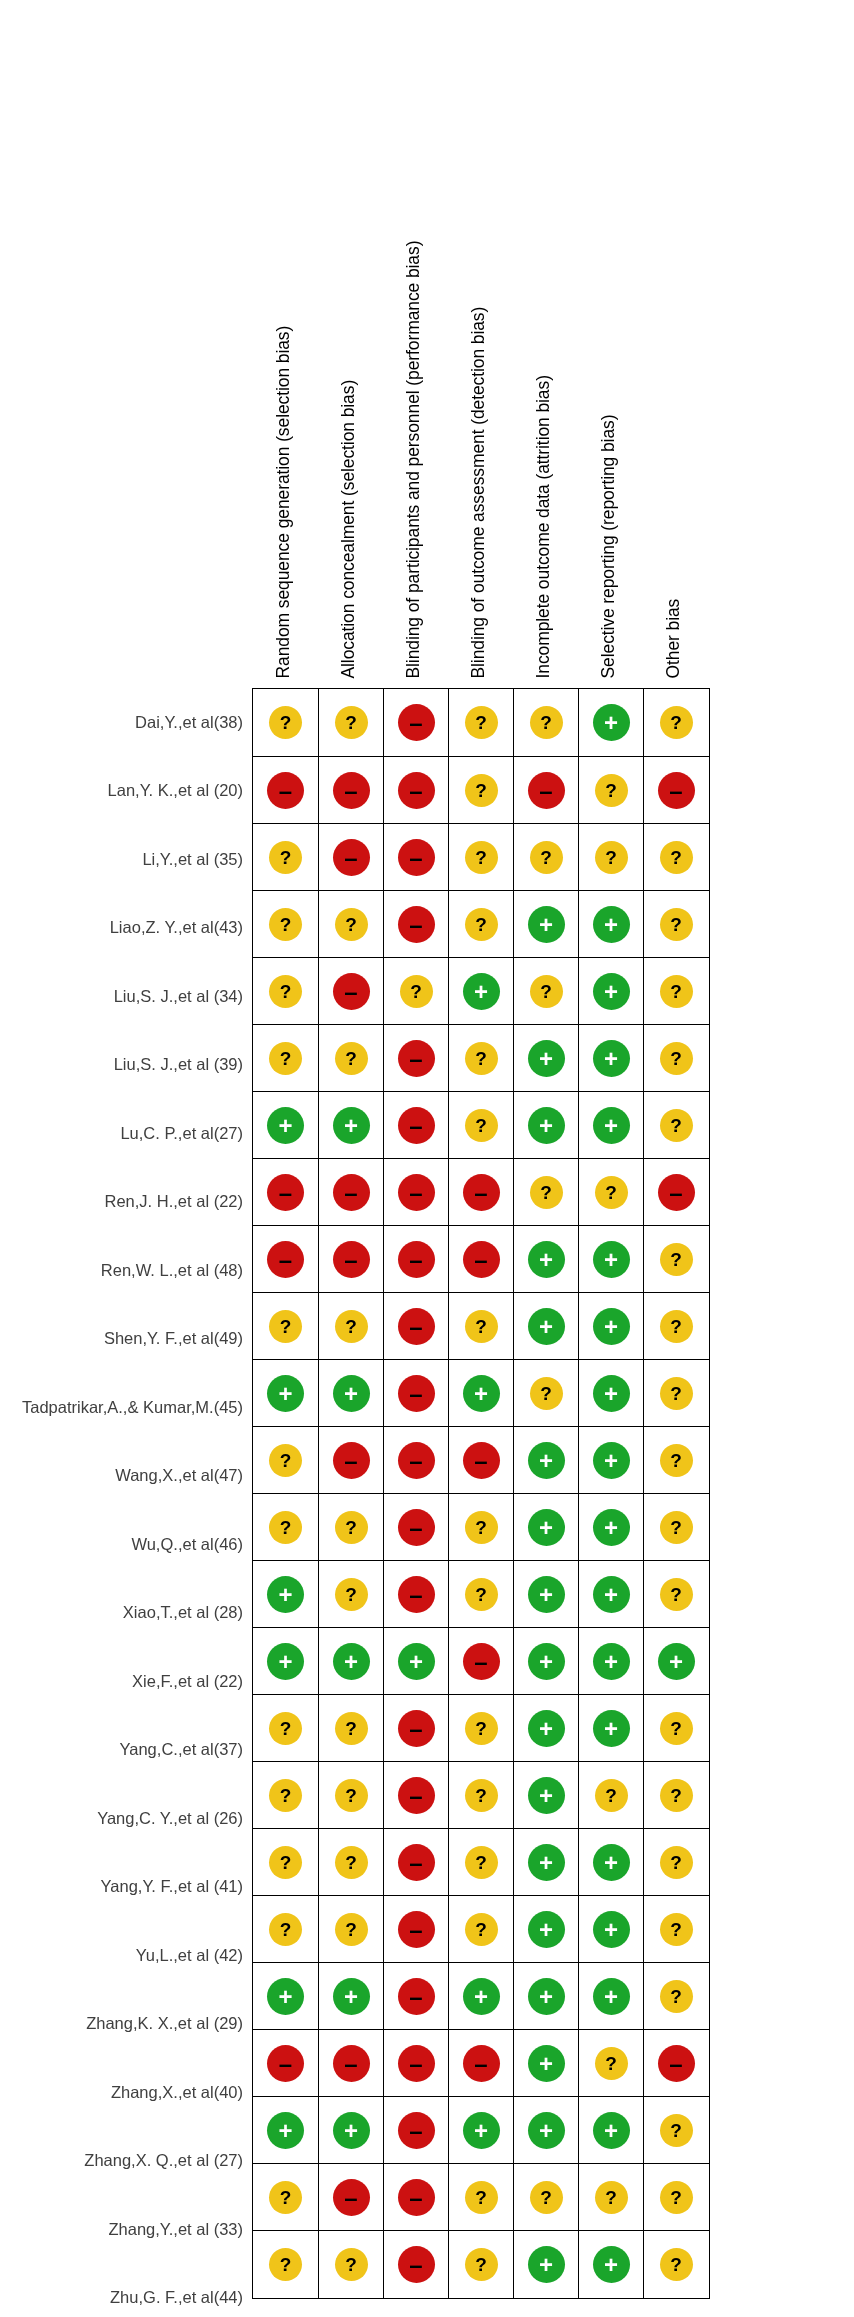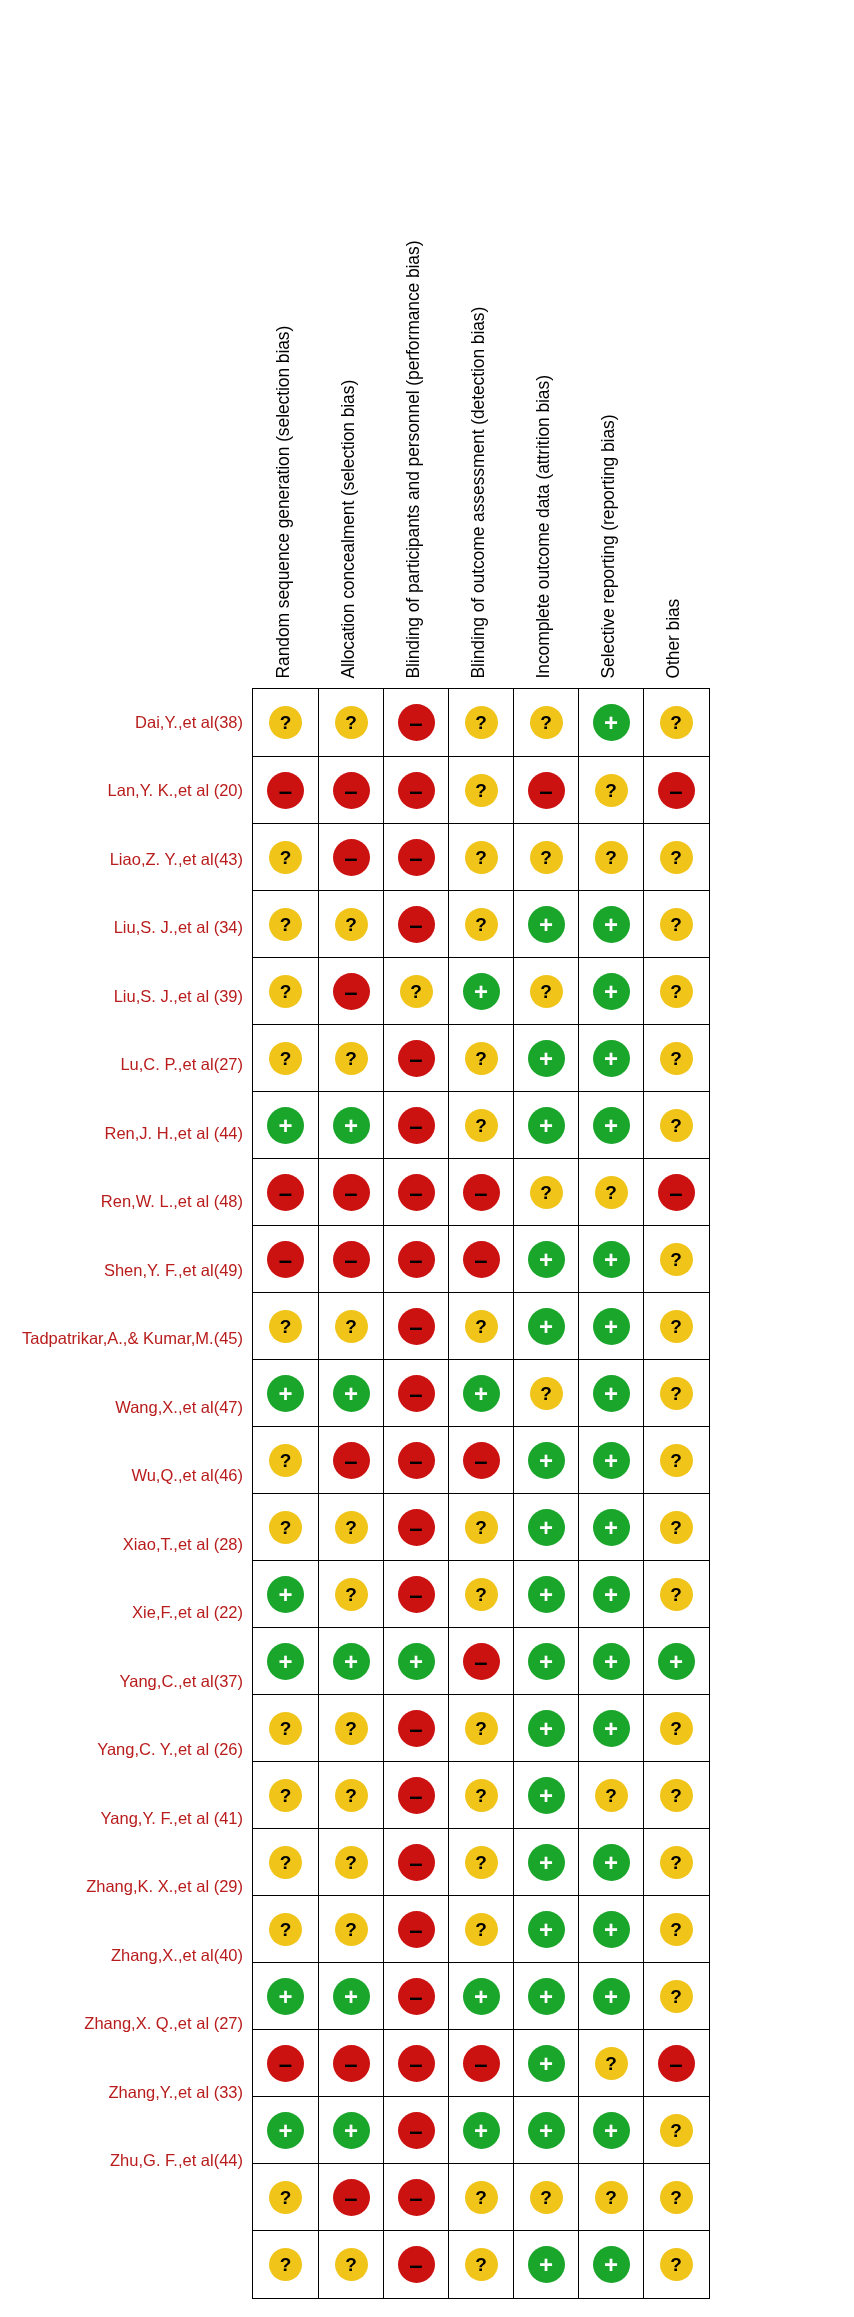--- a/index.html
+++ b/index.html
@@ -97,54 +97,56 @@
     width: 252px;
   }
   .study-label {
     display: flex;
     align-items: center;
     justify-content: flex-end;
     padding-right: 9px;
     box-sizing: border-box;
     font-size: 16.5px;
     white-space: nowrap;
-    color: #b91c1c;
+    color: #404040;
   }
 </style>
 </head>
 <body>
 
 <div id="wrap">
   <div id="header">
       <div class="col-label" style="left: 291.5px;">Random sequence generation (selection bias)</div>
       <div class="col-label" style="left: 356.5px;">Allocation concealment (selection bias)</div>
       <div class="col-label" style="left: 421.5px;">Blinding of participants and personnel (performance bias)</div>
       <div class="col-label" style="left: 486.5px;">Blinding of outcome assessment (detection bias)</div>
       <div class="col-label" style="left: 551.5px;">Incomplete outcome data (attrition bias)</div>
       <div class="col-label" style="left: 616.5px;">Selective reporting (reporting bias)</div>
       <div class="col-label" style="left: 681.5px;">Other bias</div>
     </div>
   <div id="labels">
       <div class="study-label" style="height: 68.5px;">Dai,Y.,et al(38)</div>
       <div class="study-label" style="height: 68.5px;">Lan,Y. K.,et al (20)</div>
+      <div class="study-label" style="height: 68.5px;">Li,Y.,et al (35)</div>
       <div class="study-label" style="height: 68.5px;">Liao,Z. Y.,et al(43)</div>
       <div class="study-label" style="height: 68.5px;">Liu,S. J.,et al (34)</div>
       <div class="study-label" style="height: 68.5px;">Liu,S. J.,et al (39)</div>
       <div class="study-label" style="height: 68.5px;">Lu,C. P.,et al(27)</div>
-      <div class="study-label" style="height: 68.5px;">Ren,J. H.,et al (44)</div>
+      <div class="study-label" style="height: 68.5px;">Ren,J. H.,et al (22)</div>
       <div class="study-label" style="height: 68.5px;">Ren,W. L.,et al (48)</div>
       <div class="study-label" style="height: 68.5px;">Shen,Y. F.,et al(49)</div>
       <div class="study-label" style="height: 68.5px;">Tadpatrikar,A.,&amp; Kumar,M.(45)</div>
       <div class="study-label" style="height: 68.5px;">Wang,X.,et al(47)</div>
       <div class="study-label" style="height: 68.5px;">Wu,Q.,et al(46)</div>
       <div class="study-label" style="height: 68.5px;">Xiao,T.,et al  (28)</div>
       <div class="study-label" style="height: 68.5px;">Xie,F.,et al (22)</div>
       <div class="study-label" style="height: 68.5px;">Yang,C.,et al(37)</div>
       <div class="study-label" style="height: 68.5px;">Yang,C. Y.,et al (26)</div>
       <div class="study-label" style="height: 68.5px;">Yang,Y. F.,et al (41)</div>
+      <div class="study-label" style="height: 68.5px;">Yu,L.,et al (42)</div>
       <div class="study-label" style="height: 68.5px;">Zhang,K. X.,et al (29)</div>
       <div class="study-label" style="height: 68.5px;">Zhang,X.,et al(40)</div>
       <div class="study-label" style="height: 68.5px;">Zhang,X. Q.,et al (27)</div>
       <div class="study-label" style="height: 68.5px;">Zhang,Y.,et al (33)</div>
       <div class="study-label" style="height: 68.5px;">Zhu,G. F.,et al(44)</div>
     </div>
   <div id="grid" style="left: 252px; top: 688px; width: 458px; height: 1611px;">
       <div class="row" style="height: 67px;">
         <div class="cell" style="width: 65px; height: 67px;">
           <div class="bubble unclear" style="width: 33px; height: 33px; background: rgb(240, 196, 25);">?</div>

